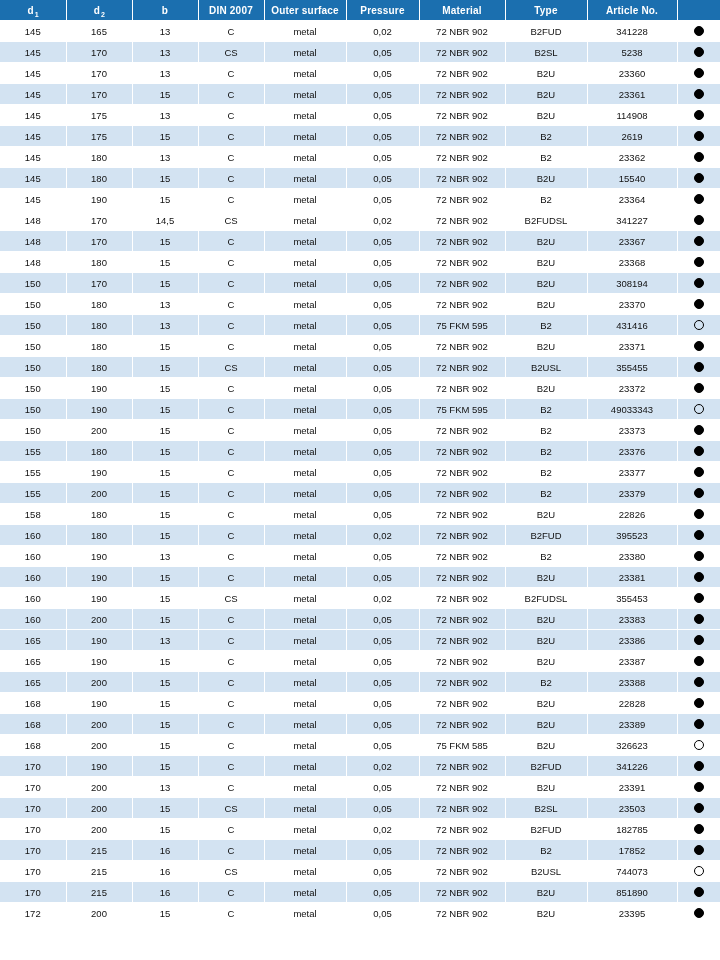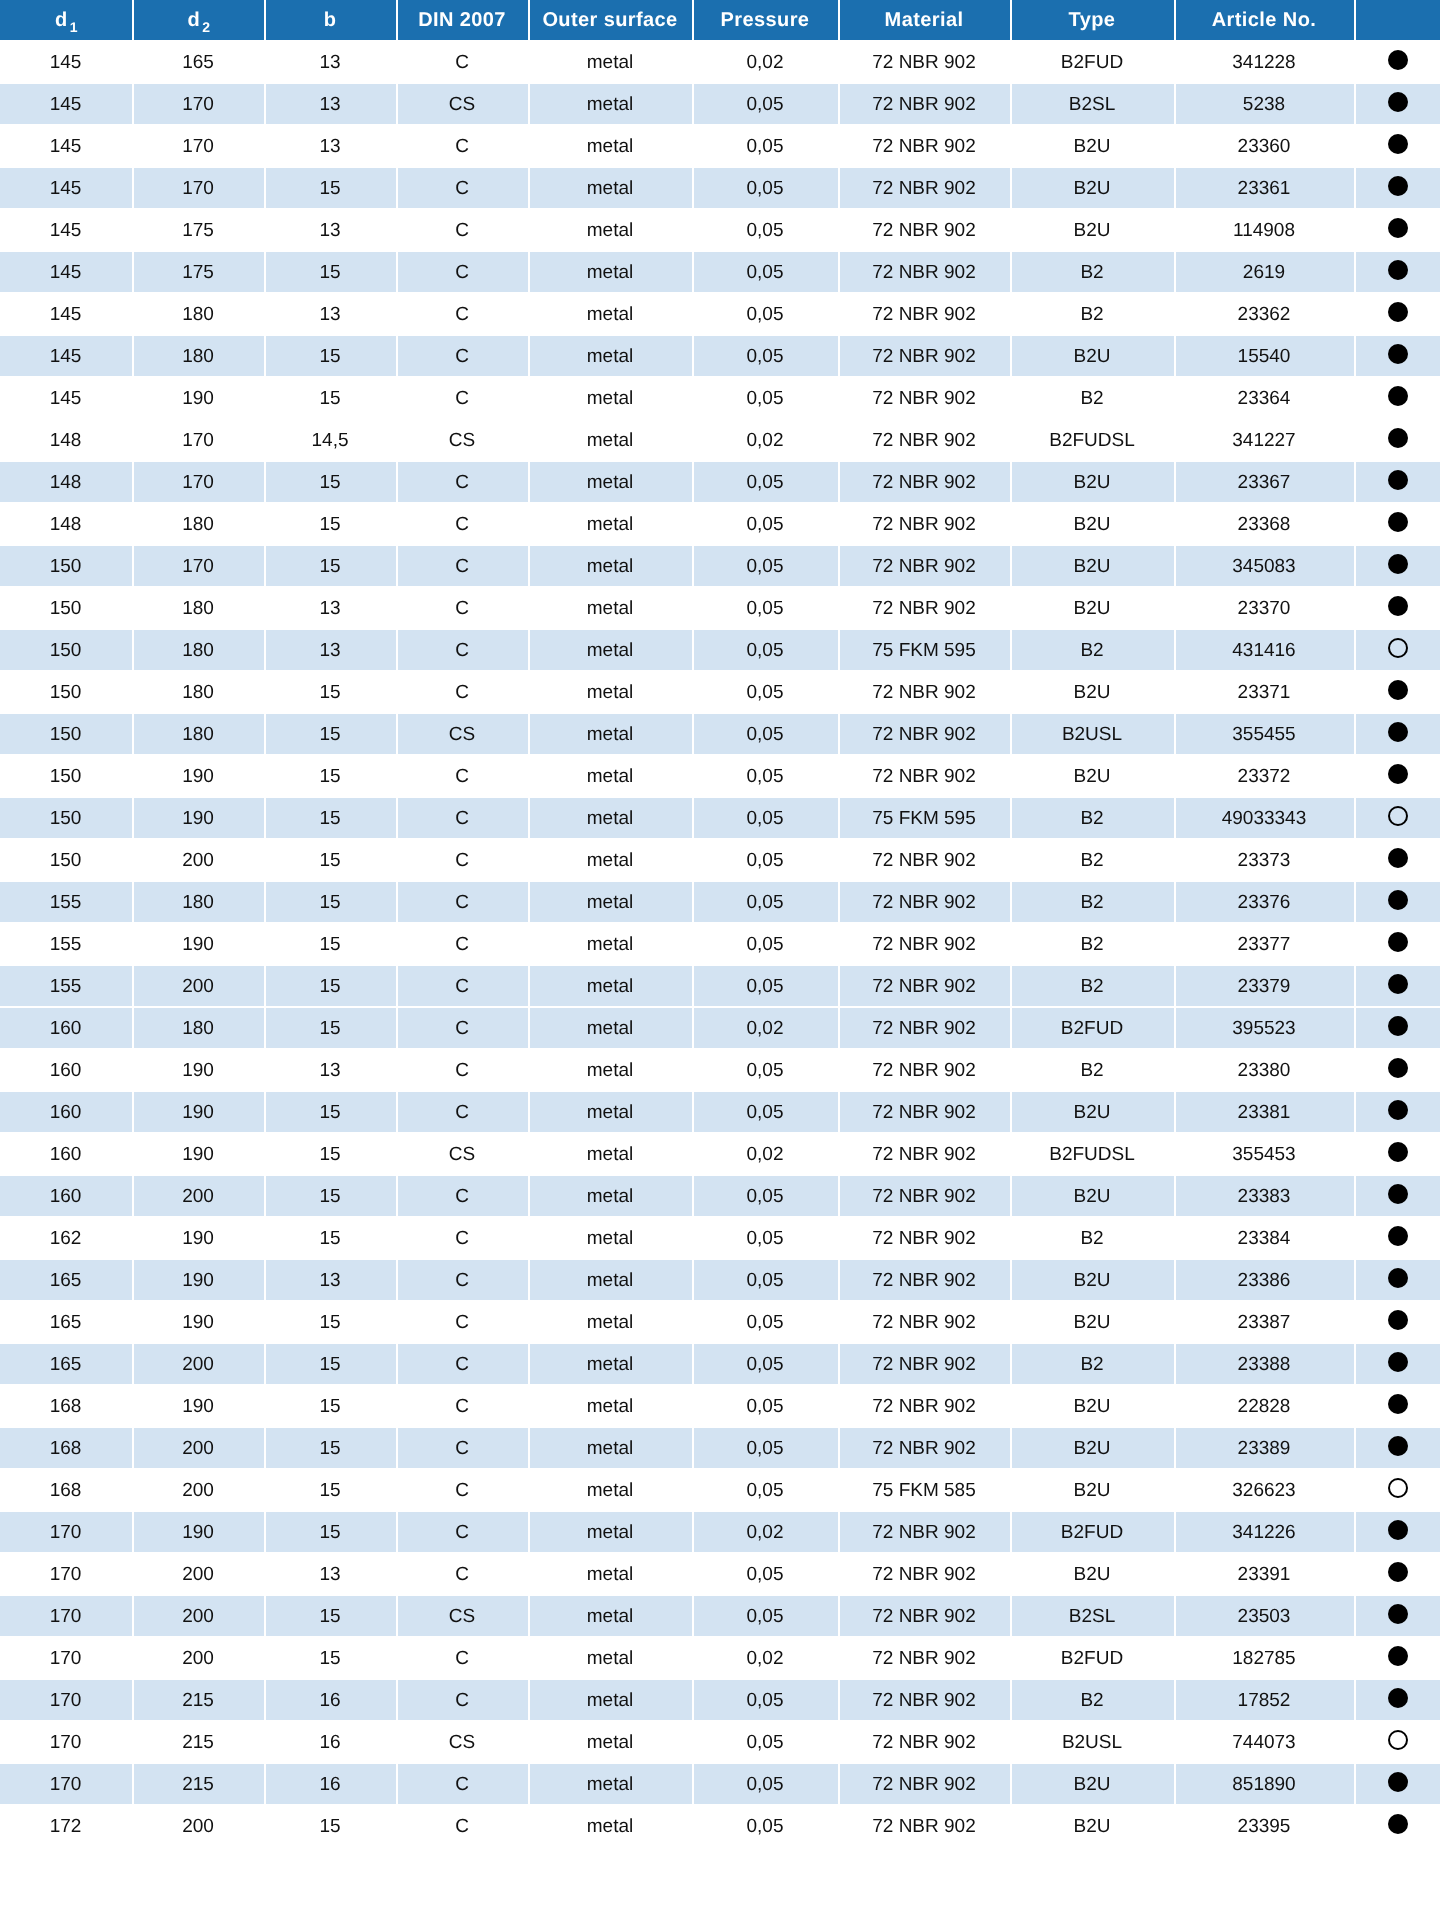--- a/index.html
+++ b/index.html
@@ -263,21 +263,21 @@
       </tr>
       <tr class="row-even">
         <td>150</td>
         <td>170</td>
         <td>15</td>
         <td>C</td>
         <td>metal</td>
         <td>0,05</td>
         <td>72 NBR 902</td>
         <td>B2U</td>
-        <td>345083</td>
+        <td>308194</td>
         <td class="dot-cell"><span class="dot filled"></span></td>
       </tr>
       <tr class="row-odd">
         <td>150</td>
         <td>180</td>
         <td>13</td>
         <td>C</td>
         <td>metal</td>
         <td>0,05</td>
         <td>72 NBR 902</td>
@@ -386,20 +386,32 @@
         <td>200</td>
         <td>15</td>
         <td>C</td>
         <td>metal</td>
         <td>0,05</td>
         <td>72 NBR 902</td>
         <td>B2</td>
         <td>23379</td>
         <td class="dot-cell"><span class="dot filled"></span></td>
       </tr>
+      <tr class="row-odd">
+        <td>158</td>
+        <td>180</td>
+        <td>15</td>
+        <td>C</td>
+        <td>metal</td>
+        <td>0,05</td>
+        <td>72 NBR 902</td>
+        <td>B2U</td>
+        <td>22826</td>
+        <td class="dot-cell"><span class="dot filled"></span></td>
+      </tr>
       <tr class="row-even">
         <td>160</td>
         <td>180</td>
         <td>15</td>
         <td>C</td>
         <td>metal</td>
         <td>0,02</td>
         <td>72 NBR 902</td>
         <td>B2FUD</td>
         <td>395523</td>
@@ -444,32 +456,20 @@
       <tr class="row-even">
         <td>160</td>
         <td>200</td>
         <td>15</td>
         <td>C</td>
         <td>metal</td>
         <td>0,05</td>
         <td>72 NBR 902</td>
         <td>B2U</td>
         <td>23383</td>
-        <td class="dot-cell"><span class="dot filled"></span></td>
-      </tr>
-      <tr class="row-odd">
-        <td>162</td>
-        <td>190</td>
-        <td>15</td>
-        <td>C</td>
-        <td>metal</td>
-        <td>0,05</td>
-        <td>72 NBR 902</td>
-        <td>B2</td>
-        <td>23384</td>
         <td class="dot-cell"><span class="dot filled"></span></td>
       </tr>
       <tr class="row-even">
         <td>165</td>
         <td>190</td>
         <td>13</td>
         <td>C</td>
         <td>metal</td>
         <td>0,05</td>
         <td>72 NBR 902</td>

